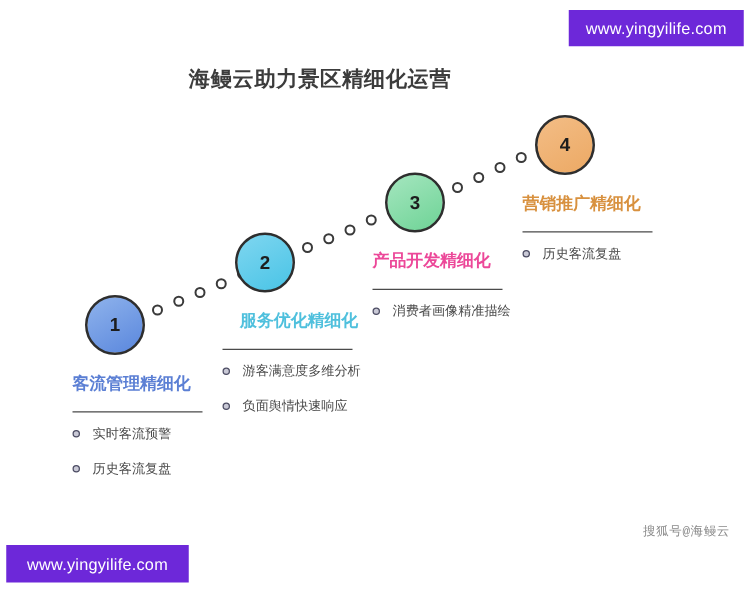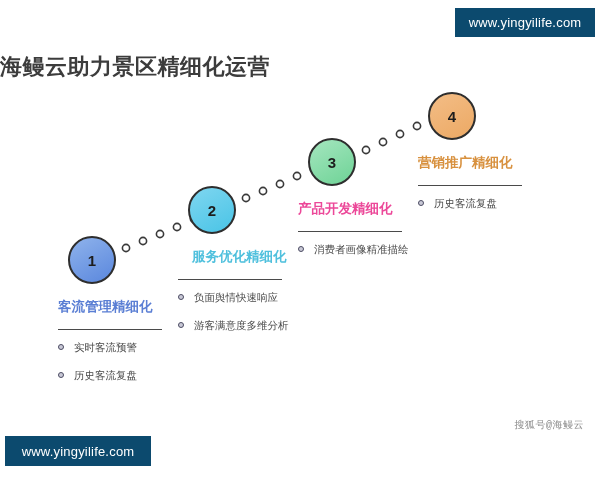--- a/index.html
+++ b/index.html
@@ -15,31 +15,31 @@
     font-family: "Liberation Sans", "DejaVu Sans", sans-serif;
     color: #3b3b3b;
   }
 
   
   .title {
     position: absolute;
     left: 0;
     top: 52px;
     width: 512px;
-    text-align: left;
-    font-size: 22px;
+    text-align: center;
+    font-size: 17px;
     font-weight: bold;
     color: #3c3c3c;
     letter-spacing: 0.5px;
   }
 
   
   .watermark {
     position: absolute;
-    background: #0c4a6e;
+    background: #6d28d9;
     color: #ffffff;
     font-size: 13px;
     letter-spacing: 0.2px;
     display: flex;
     align-items: center;
     justify-content: center;
   }
   .watermark.top-right {
     right: 5px;
     top: 8px;
@@ -184,22 +184,22 @@
     <li><span class="bullet-dot"></span><span>实时客流预警</span></li>
     <li><span class="bullet-dot"></span><span>历史客流复盘</span></li>
   </ul>
 </div>
 
 <div class="step" id="step-2">
   <div class="circle c2">2</div>
   <div class="step-heading h2">服务优化精细化</div>
   <div class="rule"></div>
   <ul class="bullets">
+    <li><span class="bullet-dot"></span><span>游客满意度多维分析</span></li>
     <li><span class="bullet-dot"></span><span>负面舆情快速响应</span></li>
-    <li><span class="bullet-dot"></span><span>游客满意度多维分析</span></li>
   </ul>
 </div>
 
 <div class="step" id="step-3">
   <div class="circle c3">3</div>
   <div class="step-heading h3">产品开发精细化</div>
   <div class="rule"></div>
   <ul class="bullets">
     <li><span class="bullet-dot"></span><span>消费者画像精准描绘</span></li>
   </ul>

